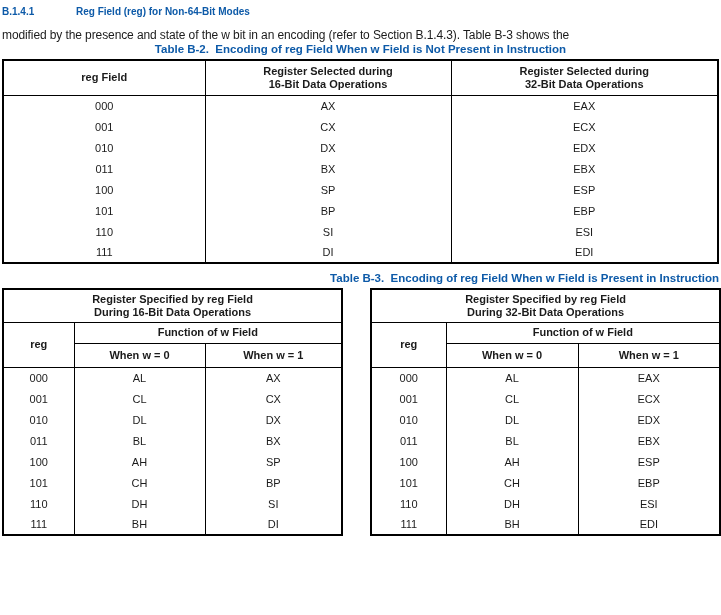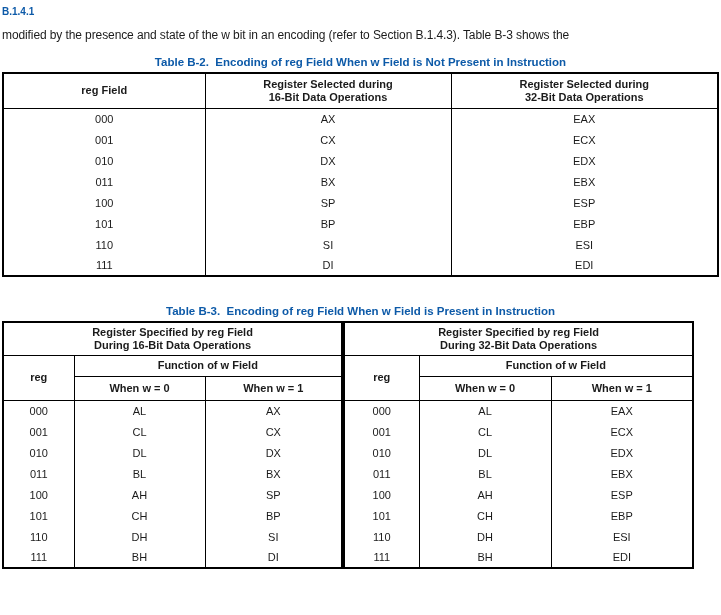--- a/index.html
+++ b/index.html
@@ -23,48 +23,49 @@
   }
   .heading .num{width:74px;flex:0 0 74px;}
 
   .para{font-size:12px;line-height:16px;letter-spacing:-0.1px;}
   .para .pline{white-space:pre;}
 
   .caption{
     text-align:center;font-weight:bold;font-size:11.5px;line-height:13px;
     color:var(--blue);white-space:pre;
   }
-  .cap-b2{margin-top:13px;margin-bottom:3px;}
-  .cap-b3{margin-top:28px;margin-bottom:3px;}
+  .cap-b2{margin-bottom:3px;}
+  .cap-b3{margin-top:8px;margin-bottom:3px;text-align:right;}
 
   table{border-collapse:collapse;table-layout:fixed;border:2px solid var(--line);}
   th,td{padding:0;text-align:center;vertical-align:middle;overflow:hidden;}
   th{font-weight:bold;font-size:11px;line-height:13px;border:1.5px solid var(--line);}
   td{font-size:11px;border-left:1.5px solid var(--line);border-right:1.5px solid var(--line);border-top:0;border-bottom:0;}
   .preline{white-space:pre-line;}
 
   .tb2{width:715px;padding-left:11px;}
   .tb2 th{height:35px;}
   .tb2 td{height:21px;}
 
-  .b3-row{display:flex;}
+  .b3-row{display:flex;gap:27px;}
   .tb3l{width:339px;}
   .tb3r{width:349px;}
   .tb3 th.span-header{height:33px;}
   .tb3 th.fn-header{height:21px;margin-left:12px;}
   .tb3 th.w-header{height:24px;}
   .tb3 td{height:21px;}
 </style>
 </head>
 <body>
 
 <div class="page">
 
   <div class="heading">
     <span class="num">B.1.4.1</span>
+    <span>Reg Field (reg) for Non-64-Bit Modes</span>
   </div>
 
   <div class="para">
     <div class="pline">modified by the presence and state of the w bit in an encoding (refer to Section B.1.4.3). Table B-3 shows the</div>
   </div>
 
   <div class="caption cap-b2">Table B-2.  Encoding of reg Field When w Field is Not Present in Instruction</div>
 
   <table class="tb2">
     <colgroup>

